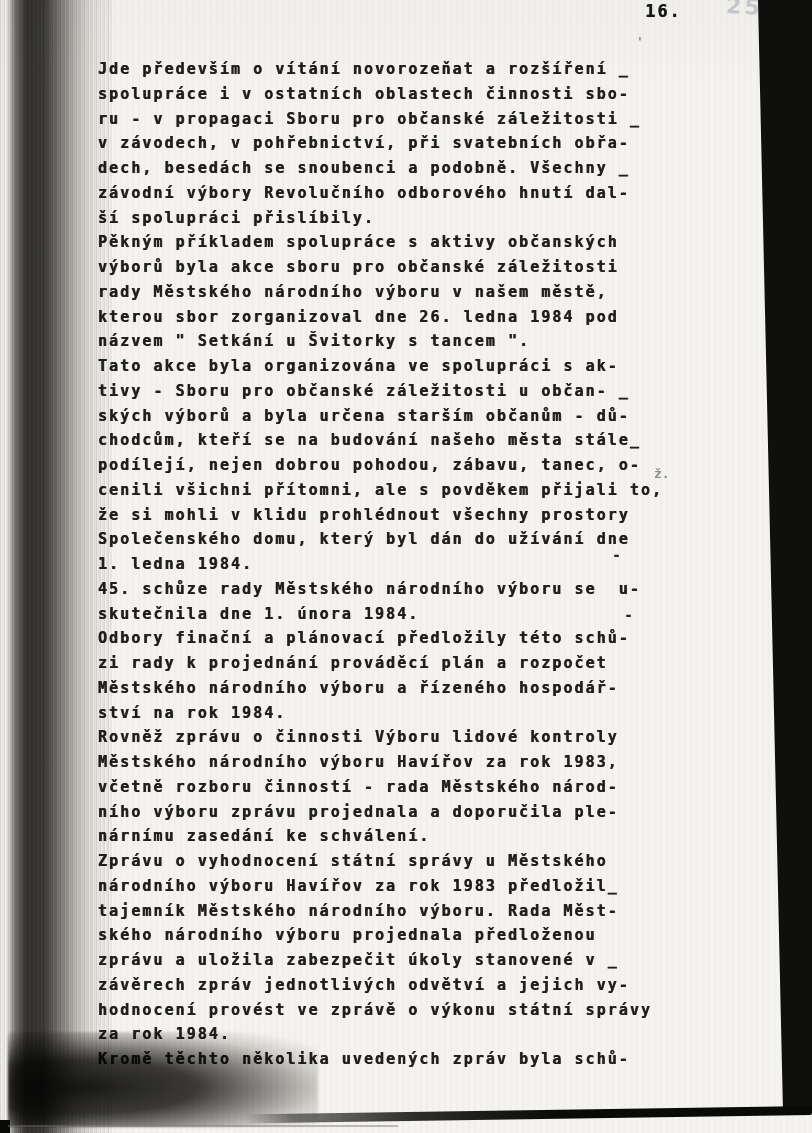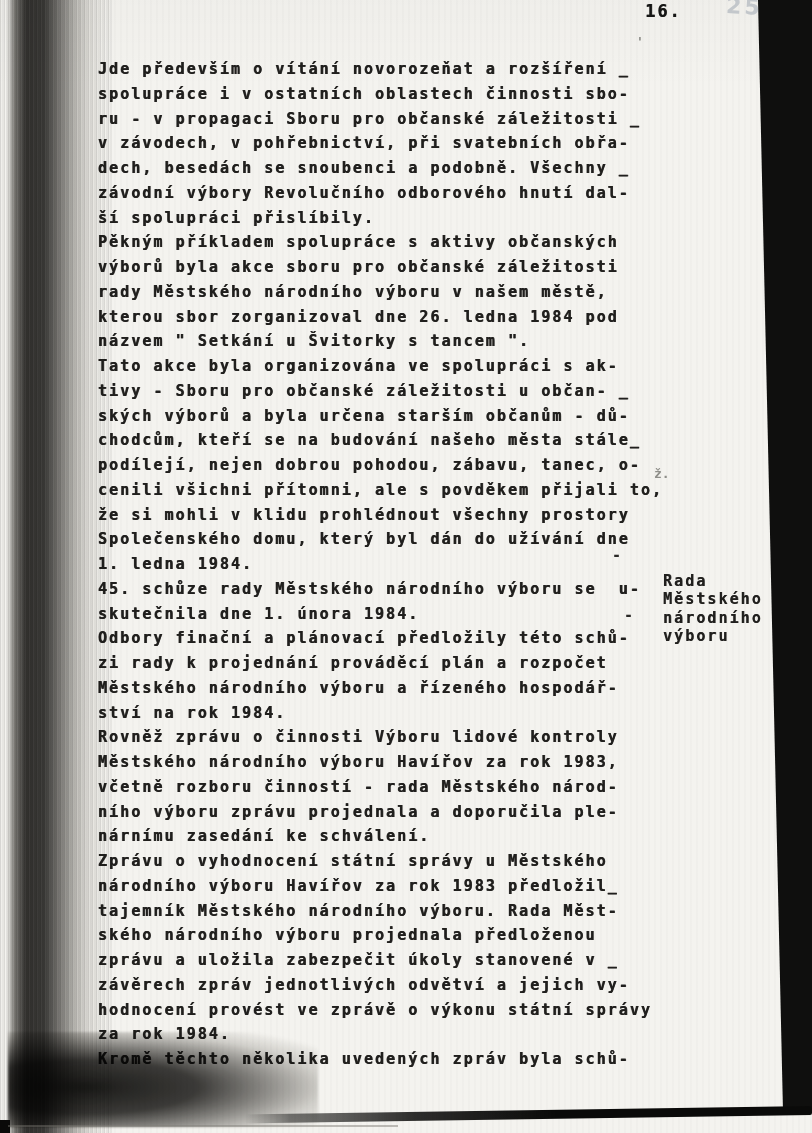--- a/index.html
+++ b/index.html
@@ -167,26 +167,20 @@
       <div class="line">národního výboru Havířov za rok 1983 předložil_</div>
       <div class="line">tajemník Městského národního výboru. Rada Měst-</div>
       <div class="line">ského národního výboru projednala předloženou</div>
       <div class="line">zprávu a uložila zabezpečit úkoly stanovené v _</div>
       <div class="line">závěrech zpráv jednotlivých odvětví a jejich vy-</div>
       <div class="line">hodnocení provést ve zprávě o výkonu státní správy</div>
       <div class="line">za rok 1984.</div>
       <div class="line">Kromě těchto několika uvedených zpráv byla schů-</div>
     </div>
 
-  <div class="margin-note" id="margin-note">
-      <div class="line">Rada</div>
-      <div class="line">Městského</div>
-      <div class="line">národního</div>
-      <div class="line">výboru</div>
-    </div>
 
   <div id="stray-marks">
       <div class="stray faint" style="left: 654px; top: 466px;">ž.</div>
       <div class="stray faint" style="left: 636px; top: 34px;">'</div>
       <div class="stray dash" style="left: 612px; top: 546px;">-</div>
       <div class="stray dash" style="left: 624px; top: 606px;">-</div>
     </div>
 
   <div class="binding-shadow"></div>
   <div class="corner-blob"></div>

